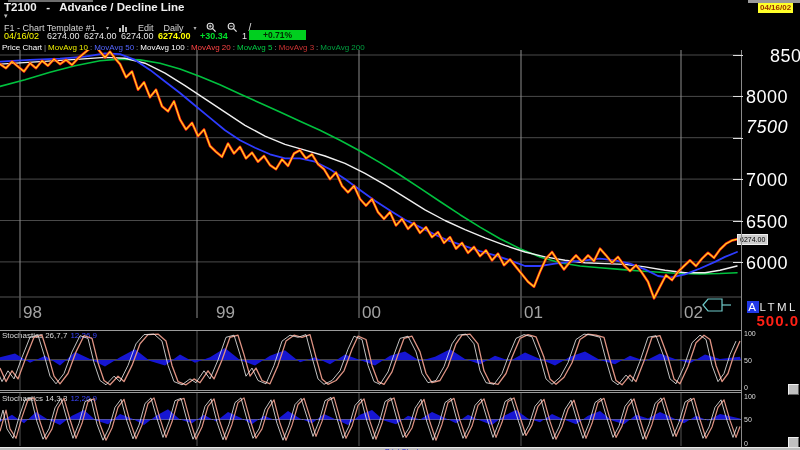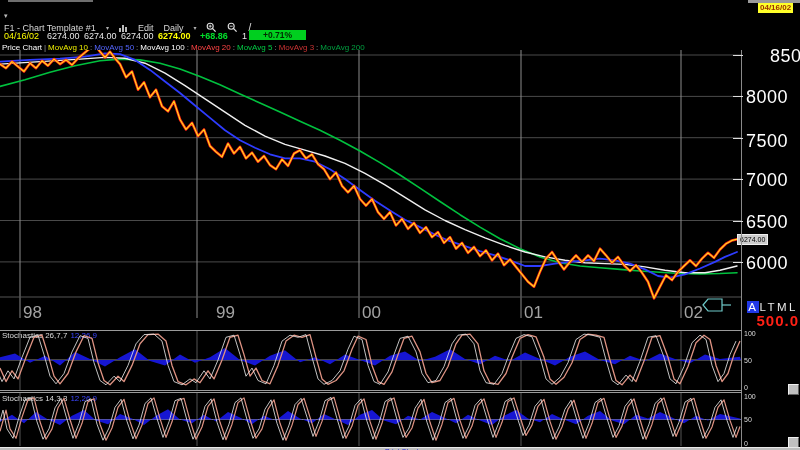--- a/index.html
+++ b/index.html
@@ -46,20 +46,21 @@
   #bottom-strip{left:0;top:447px;width:800px;height:3px;background:#bdbdbd;overflow:hidden;border-top:1px solid #e8e8e8;}
   #print-chart{position:absolute;left:385px;top:0;font-size:7px;color:#1b1bd6;cursor:pointer;}
 </style>
 </head>
 <body>
 
 <div id="screen">
   <div class="abs" id="edge-left"></div>
   <div class="abs" id="edge-right"></div>
 
+  <div class="abs" id="title">T2100   -   Advance / Decline Line</div>
   <div class="abs" id="date-badge">04/16/02</div>
   <div class="abs" id="title-caret">▾</div>
 
   <div class="abs" id="toolbar">
     <span class="tb">
       <span>F1 - Chart Template #1</span>
       <span class="caret">▾</span>
     </span>
     <span class="tb">
       <svg width="9" height="9" style="position:static">
@@ -86,21 +87,21 @@
     </svg>
     <span style="font-size:10px;color:#e0e0e0;cursor:pointer">/</span>
   </div>
 
   <div class="abs" id="quote">
     <span class="q q-yellow" style="left:0">04/16/02</span>
     <span class="q q-white" style="left:43px">6274.00</span>
     <span class="q q-white" style="left:80px">6274.00</span>
     <span class="q q-white" style="left:117px">6274.00</span>
     <span class="q q-yellow" style="left:154px;font-weight:bold">6274.00</span>
-    <span class="q q-green" style="left:196px;font-weight:bold">+68.86</span>
+    <span class="q q-green" style="left:196px;font-weight:bold">+30.34</span>
     <span class="q q-white" style="left:238px">1</span>
   </div>
   <div class="abs" id="pct-badge">+0.71%</div>
 
   <div class="abs" id="legend"><span class="li" style="color: rgb(255, 255, 255);">Price Chart</span><span class="sep">|</span><span class="li" style="color: rgb(238, 238, 0);">MovAvg 10</span><span class="sep">:</span><span class="li" style="color: rgb(85, 102, 255);">MovAvg 50</span><span class="sep">:</span><span class="li" style="color: rgb(255, 255, 255);">MovAvg 100</span><span class="sep">:</span><span class="li" style="color: rgb(255, 68, 68);">MovAvg 20</span><span class="sep">:</span><span class="li" style="color: rgb(0, 204, 68);">MovAvg 5</span><span class="sep">:</span><span class="li" style="color: rgb(204, 51, 51);">MovAvg 3</span><span class="sep">:</span><span class="li" style="color: rgb(0, 160, 64);">MovAvg 200</span></div>
 
   <svg id="main-svg" width="800" height="285" viewBox="0 0 800 285">
     <g>
       <polygon points="703,305 708,299 722,299 722,311 708,311" transform="translate(0,-50)" fill="none" stroke="#6fc9c9" stroke-width="1.2"></polygon>
       <line x1="722" y1="255" x2="731" y2="255" stroke="#6fc9c9" stroke-width="1.2"></line>
@@ -168,21 +169,21 @@
   <div class="psq" style="top:437px"></div>
 
   <div class="abs" id="bottom-strip">
     <span id="print-chart">Print Chart</span>
   </div>
 <div style="position: absolute; left: 733px; top: 54.9666px; width: 10px; height: 1px; background: rgb(221, 221, 221);"></div>
     <div class="yl" style="top: 45.9666px; margin-left: 24px;">8500</div>
     <div style="position: absolute; left: 733px; top: 96.3549px; width: 10px; height: 1px; background: rgb(221, 221, 221);"></div>
     <div class="yl" style="top: 87.3549px;">8000</div>
     <div style="position: absolute; left: 733px; top: 137.743px; width: 10px; height: 1px; background: rgb(221, 221, 221);"></div>
-    <div class="yl" style="top: 131px;">7500</div>
+    <div class="yl" style="top: 117px; font-style: italic;">7500</div>
     <div style="position: absolute; left: 733px; top: 179.132px; width: 10px; height: 1px; background: rgb(221, 221, 221);"></div>
     <div class="yl" style="top: 170.132px;">7000</div>
     <div style="position: absolute; left: 733px; top: 220.52px; width: 10px; height: 1px; background: rgb(221, 221, 221);"></div>
     <div class="yl" style="top: 211.52px;">6500</div>
     <div style="position: absolute; left: 733px; top: 261.908px; width: 10px; height: 1px; background: rgb(221, 221, 221);"></div>
     <div class="yl" style="top: 252.908px;">6000</div>
     <div class="xl" style="left: 23px;">98</div>
     <div class="xl" style="left: 200px; margin-left: 16px;">99</div>
     <div class="xl" style="left: 362px;">00</div>
     <div class="xl" style="left: 524px;">01</div>

